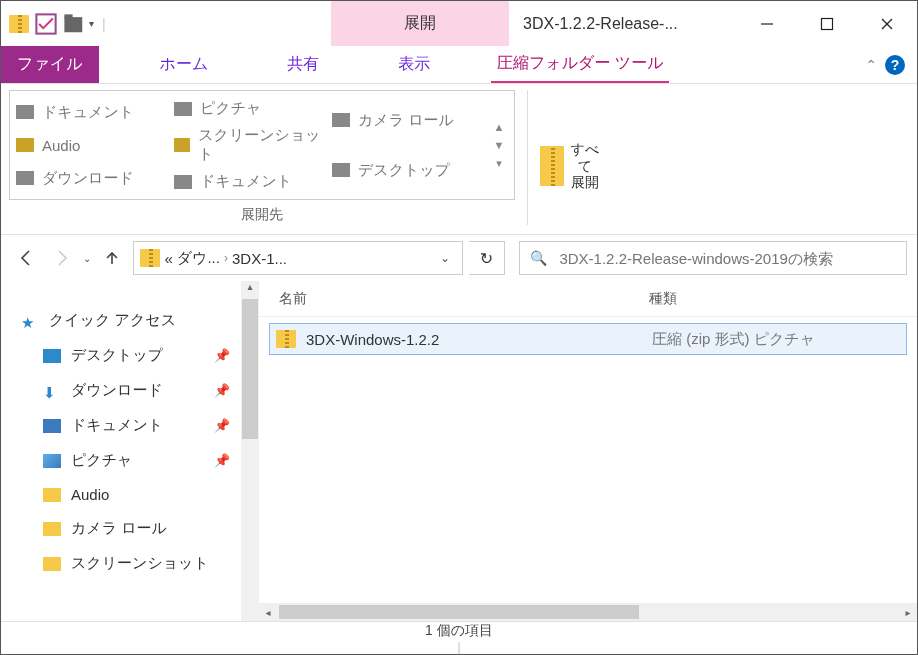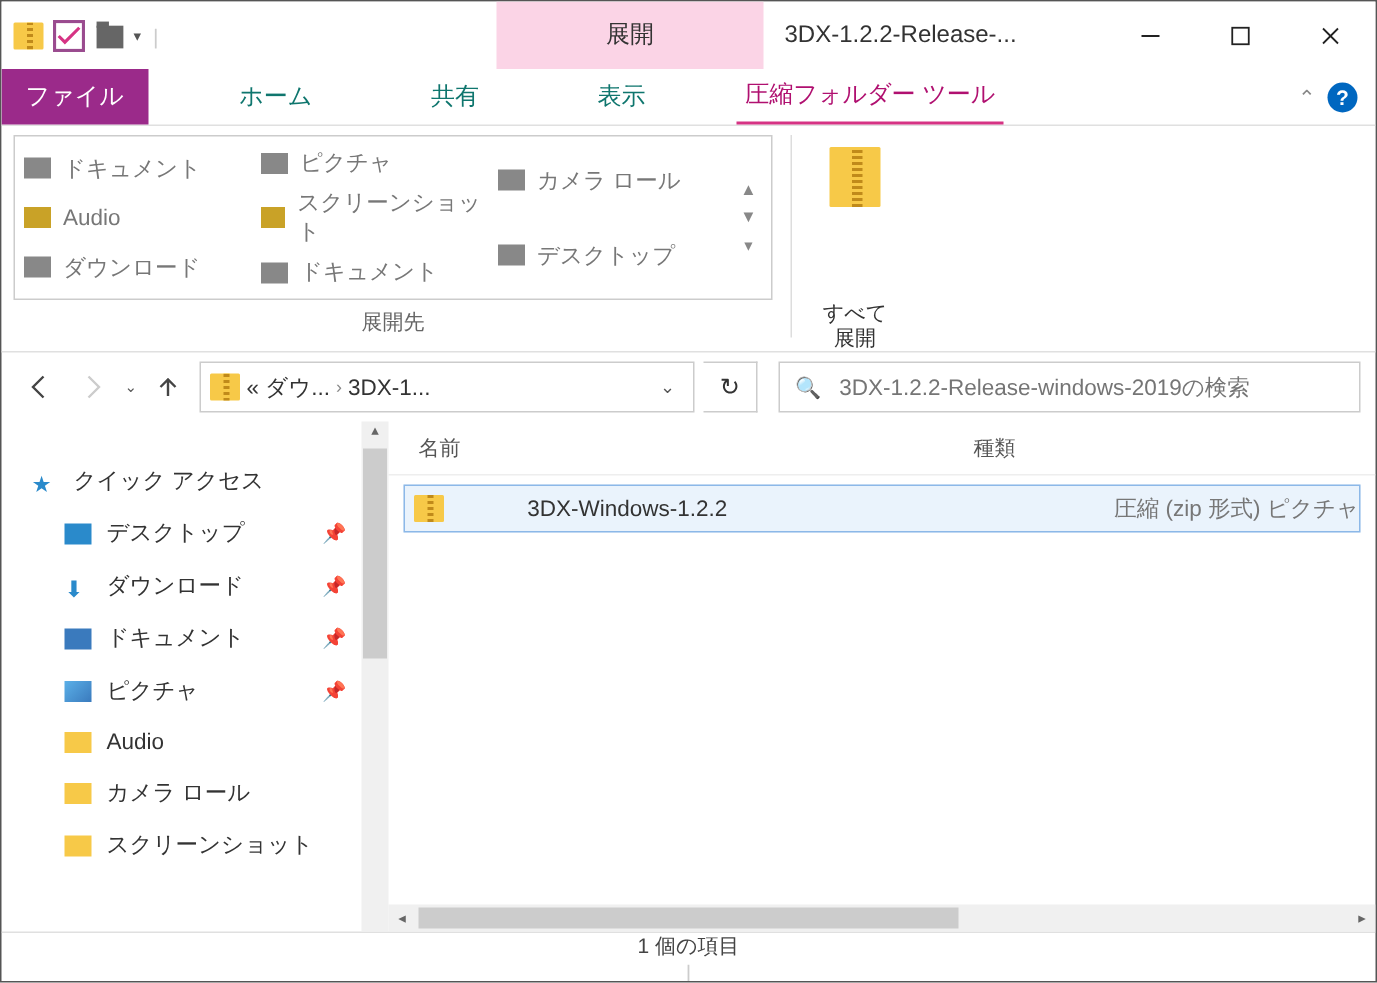--- a/index.html
+++ b/index.html
@@ -12,39 +12,39 @@
 .qat-down { font-size: 10px; color: #555; margin-left: -2px; }
 .titlebar-context { width: 178px; background: #fbd4e6; display: flex; align-items: center; justify-content: center; font-size: 16px; color: #333; }
 .titlebar-title { flex: 1; display: flex; align-items: center; padding-left: 14px; font-size: 16px; color: #333; }
 .titlebar-controls { display: flex; }
 .titlebar-btn { width: 60px; display: flex; align-items: center; justify-content: center; font-size: 14px; color: #222; }
 .titlebar-btn svg { width: 14px; height: 14px; }
 
 
 .ribbontabs { height: 38px; display: flex; align-items: stretch; background: #fff; border-bottom: 1px solid #e0e0e0; gap: 43px; }
 .filetab { background: #9b2a8a; color: #fff; padding: 0 16px; display: flex; align-items: center; font-size: 16px; }
-.rtab { padding: 0 18px; display: flex; align-items: center; font-size: 16px; color: #0f766e; }
+.rtab { padding: 0 18px; display: flex; align-items: center; font-size: 16px; color: #6d28d9; }
 .rtab.context { color: #b01070; width: 178px; justify-content: center; padding: 0; border-bottom: 2px solid #d63384; margin-left: 0; }
 .ribbon-spacer { flex: 1; }
 .ribbon-right { display: flex; align-items: center; gap: 8px; padding-right: 12px; }
 .chevup { color: #888; font-size: 14px; }
 .helpicon { width: 20px; height: 20px; border-radius: 50%; background: #0067c0; color: #fff; display: flex; align-items: center; justify-content: center; font-size: 14px; font-weight: bold; }
 
 
 .ribbon { height: 151px; background: #fff; display: flex; padding: 6px 8px 0 8px; border-bottom: 1px solid #e0e0e0; }
 .ribbon-group { display: flex; flex-direction: column; }
 .dest-box { border: 1px solid #ccc; padding: 4px 6px; display: flex; gap: 10px; height: 110px; }
 .dest-col { display: flex; flex-direction: column; justify-content: space-around; width: 148px; }
 .dest-item { display: flex; align-items: center; gap: 8px; color: #777; font-size: 15px; padding: 2px 0; }
 .dest-icon { width: 18px; height: 14px; display: inline-block; background: #888; }
 .dest-icon.folder { background: #c9a227; }
 .dest-arrows { width: 18px; display: flex; flex-direction: column; justify-content: center; align-items: center; gap: 6px; color: #888; font-size: 11px; }
 .group-label { text-align: center; color: #666; font-size: 14px; padding-top: 6px; }
 .ribbon-sep { width: 1px; background: #ddd; margin: 0 12px; height: 135px; }
-.extract-all { display: flex; flex-direction: column; align-items: center; justify-content: space-between; width: 60px; padding-top: 8px; gap: 6px; }
+.extract-all { display: flex; flex-direction: row; align-items: center; justify-content: center; width: 60px; padding-top: 8px; gap: 6px; }
 .extract-all .big-icon { width: 34px; height: 42px; }
 .extract-all-label { font-size: 14px; text-align: center; line-height: 1.2; }
 
 
 .navbar { height: 46px; display: flex; align-items: center; padding: 6px 10px; gap: 6px; }
 .nav-arrow { width: 30px; height: 30px; display: flex; align-items: center; justify-content: center; color: #555; }
 .nav-arrow.disabled { color: #bbb; }
 .nav-down { font-size: 10px; color: #555; }
 .address { flex: 1; border: 1px solid #ccc; height: 34px; display: flex; align-items: center; padding: 0 6px; gap: 4px; }
 .addr-icon { width: 22px; height: 22px; }
@@ -74,21 +74,21 @@
 .ico.down { color: #2a8acb; }
 .ico.doc { background: #3a7abd; }
 .ico.pic { background: linear-gradient(135deg,#5bb0e8,#3a7abd); }
 .ico.fold { background: #f7c948; }
 
 .content { flex: 1; display: flex; flex-direction: column; }
 .col-headers { height: 36px; display: flex; align-items: center; border-bottom: 1px solid #eee; padding-left: 20px; color: #555; font-size: 14px; }
 .col-name { width: 370px; }
 .col-type { flex: 1; }
 .filelist { flex: 1; padding: 6px 10px 0 10px; }
-.file-row { display: flex; align-items: center; height: 32px; border: 1px solid #8cb8e8; background: #eaf3fc; padding-left: 6px; justify-content: space-between; }
+.file-row { display: flex; align-items: center; height: 32px; border: 1px solid #8cb8e8; background: #eaf3fc; padding-left: 6px; }
 .file-row .ficon { width: 22px; height: 22px; margin-right: 10px; }
 .file-row .fname { width: 346px; font-size: 15px; }
 .file-row .ftype { color: #777; font-size: 15px; }
 .scroll-h { height: 18px; background: #f0f0f0; display: flex; align-items: center; }
 .scroll-h .harrow { width: 18px; text-align: center; font-size: 10px; color: #666; }
 .scroll-h .hthumb { width: 360px; height: 14px; background: #ccc; margin-left: 2px; }
 .scroll-h .hspacer { flex: 1; }
 
 
 .statusbar { height: 30px; border-top: 1px solid #e0e0e0; display: flex; align-items: center; padding: 0 8px; font-size: 14px; color: #444; flex-direction: column; }

